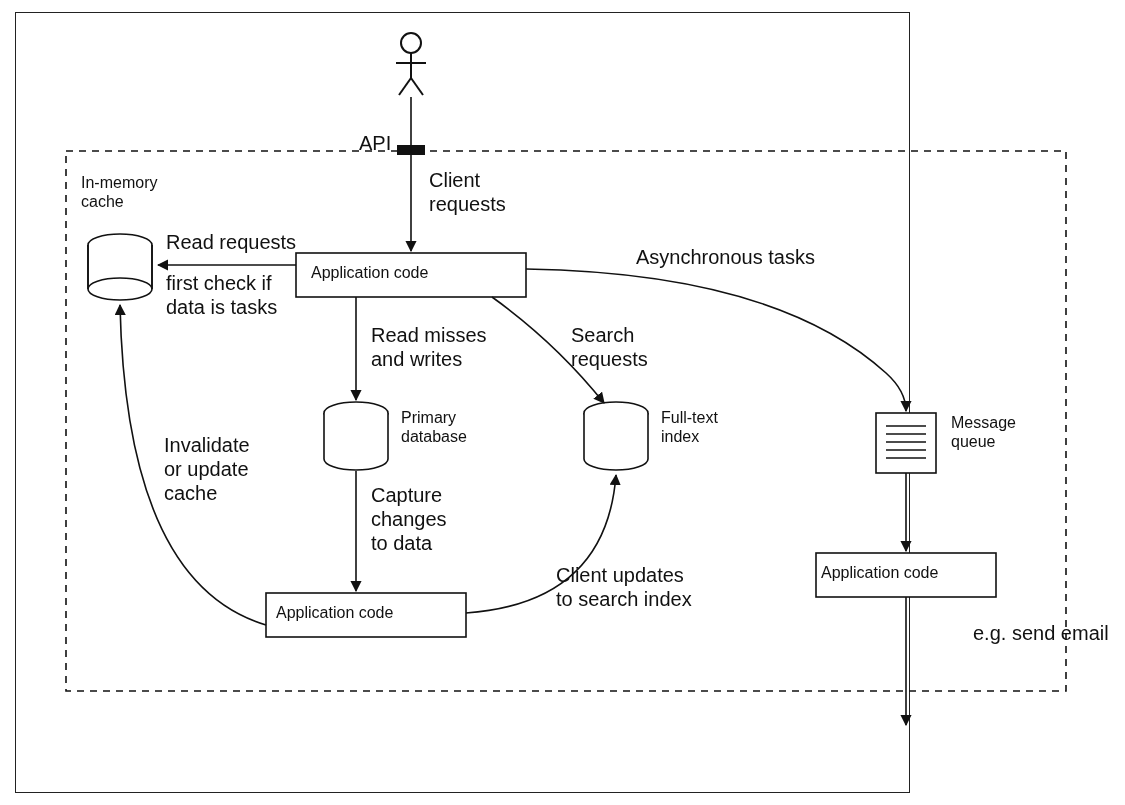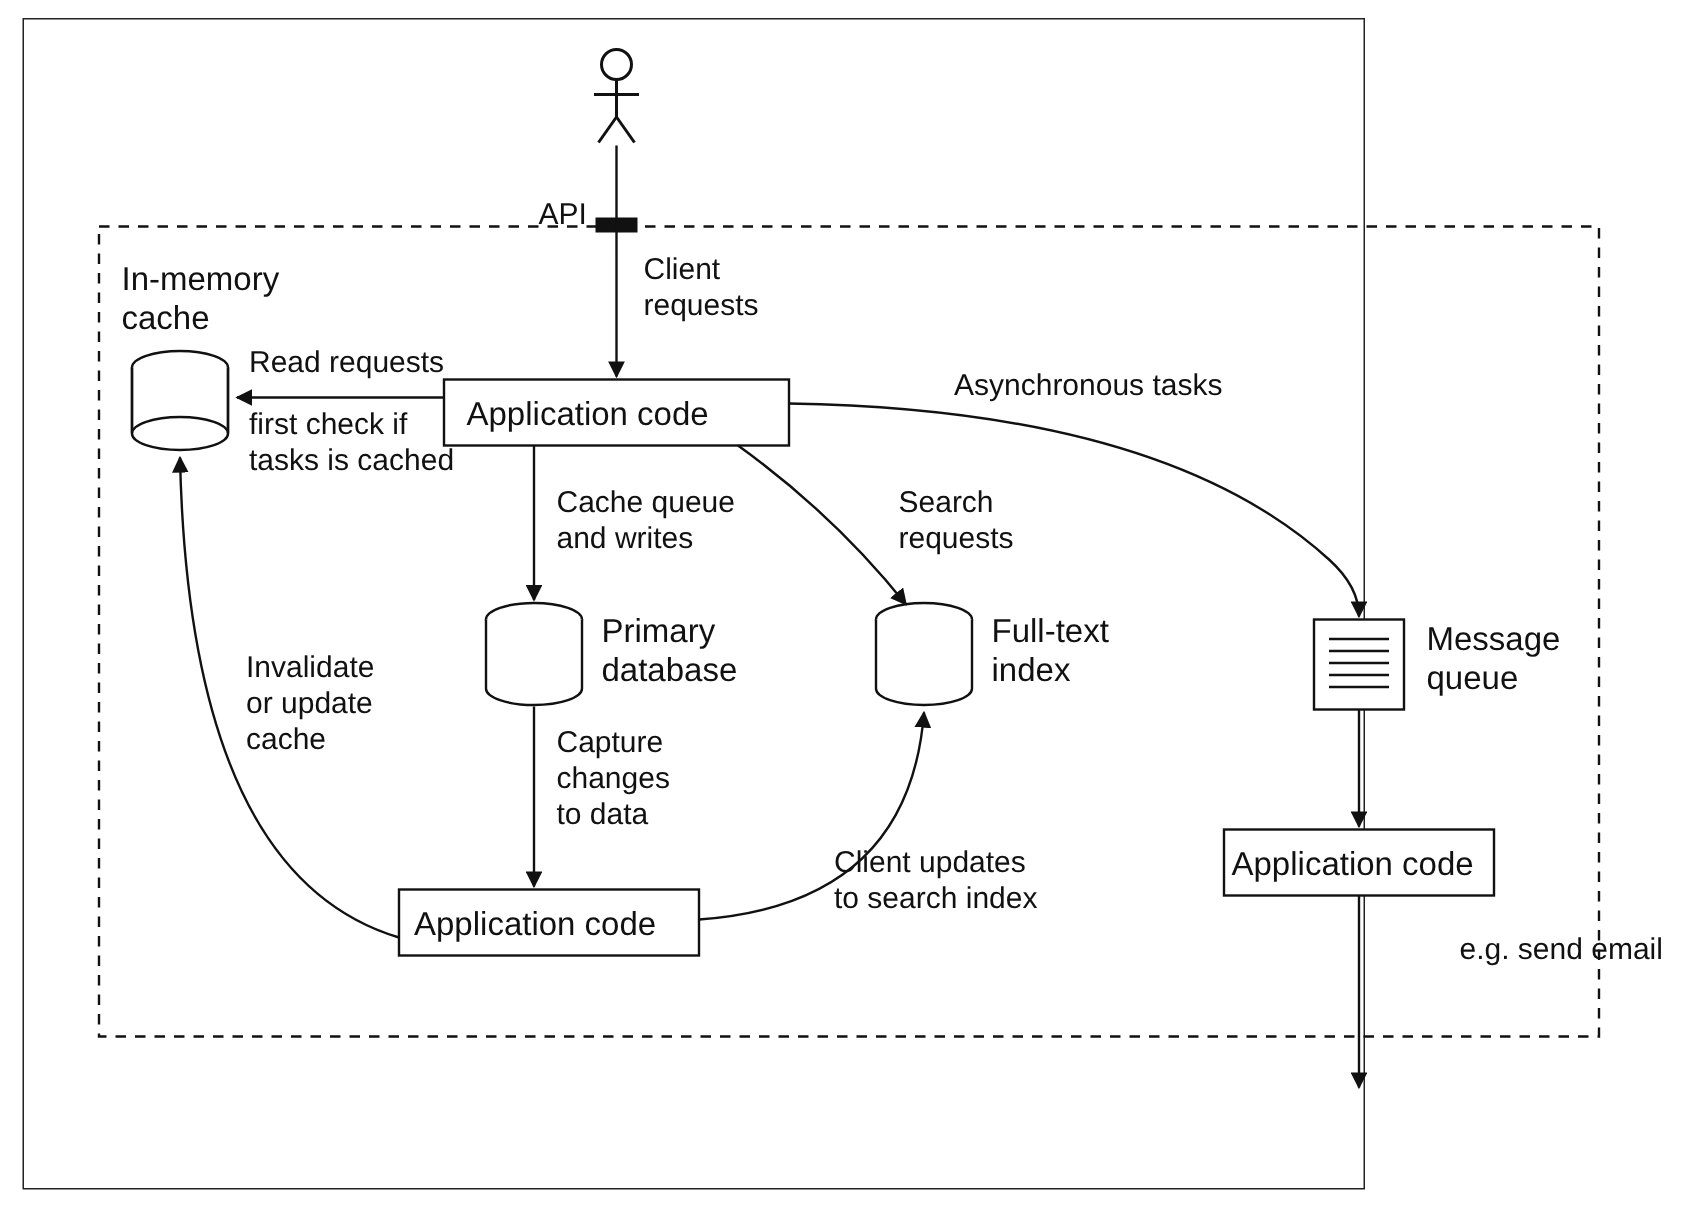--- a/index.html
+++ b/index.html
@@ -21,21 +21,21 @@
     box-sizing: border-box;
   }
   svg { display: block; }
   .lbl {
     position: absolute;
     font-size: 20px;
     line-height: 1.2;
     color: #111;
     white-space: pre;
   }
-  .lbl.big { font-size: 22px; }
+  .lbl.big { font-size: 16px; }
   .lbl.center { }
 </style>
 </head>
 <body>
 
 <div class="frame">
 
 <svg width="1095" height="781" viewBox="0 0 1095 781">
   <defs>
     <marker id="arrow" viewBox="0 0 10 10" refX="9" refY="5" markerWidth="7" markerHeight="7" orient="auto-start-reverse">
@@ -113,26 +113,26 @@
 <span class="lbl" style="left:413px; top:155px;">Client
 requests</span>
 
 <span class="lbl big" style="left:65px; top:160px;">In-memory
 cache</span>
 
 <span class="lbl big center" style="left:295px; top:250px; width:200px;">Application code</span>
 
 <span class="lbl" style="left:150px; top:217px;">Read requests</span>
 <span class="lbl" style="left:150px; top:258px;">first check if
-tasks is cached</span>
+data is tasks</span>
 
-<span class="lbl" style="left:355px; top:310px;">Cache queue
+<span class="lbl" style="left:355px; top:310px;">Read misses
 and writes</span>
 
-<span class="lbl" style="left:555px; top:310px;margin-left:28px;">Search
+<span class="lbl" style="left:555px; top:310px;">Search
 requests</span>
 
 <span class="lbl" style="left:620px; top:232px;">Asynchronous tasks</span>
 
 <span class="lbl big" style="left:385px; top:395px;">Primary
 database</span>
 
 <span class="lbl big" style="left:645px; top:395px;">Full-text
 index</span>
 

